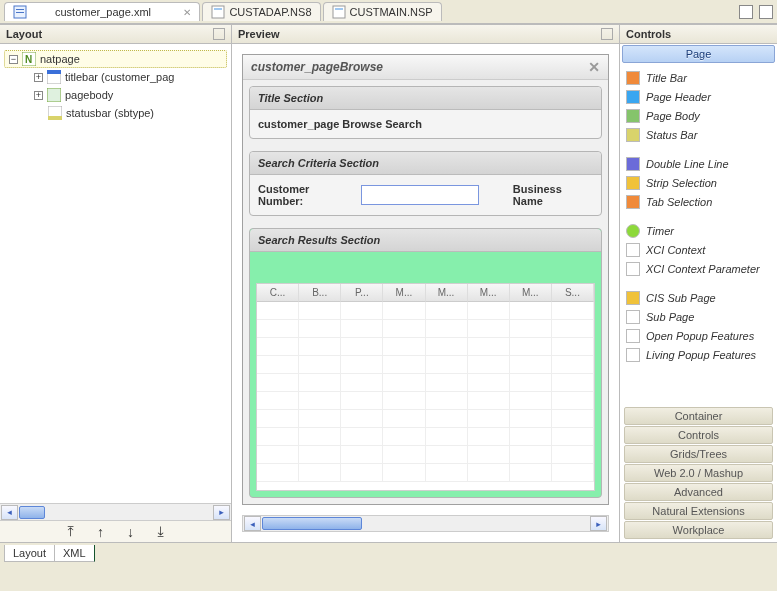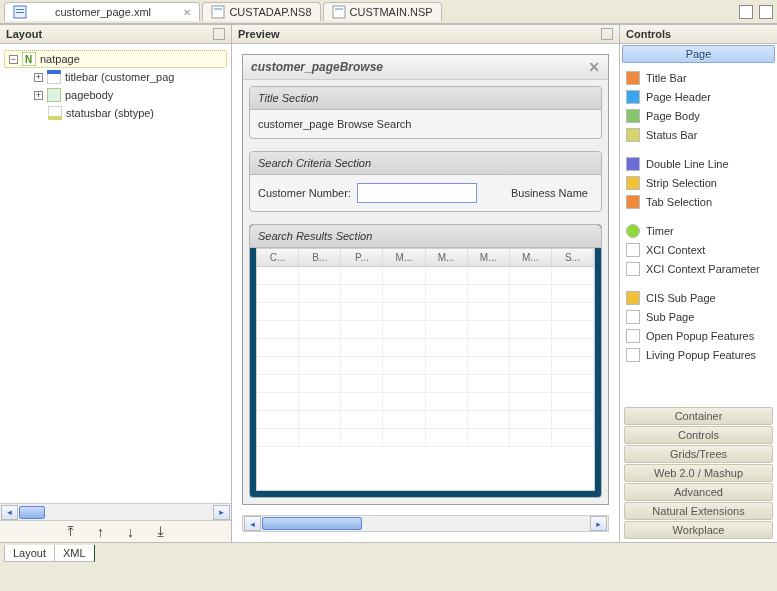--- a/index.html
+++ b/index.html
@@ -31,36 +31,36 @@
   .arrowbar { height: 22px; background: #f7f5ed; border-top: 1px solid #ccc; display: flex; justify-content: center; gap: 16px; align-items: center; }
   .arrowbar span { width: 14px; height: 14px; display: inline-flex; align-items: center; justify-content: center; font-size: 14px; }
 
   
   .previewpanel { flex: 1; display: flex; flex-direction: column; border-right: 1px solid #bbb; background: #fff; min-width: 0; }
   .preview-body { flex: 1; padding: 10px; overflow: hidden; display: flex; flex-direction: column; }
   .browsebox { border: 1px solid #a0a0a0; background: #f0f0f0; display: flex; flex-direction: column; flex: 1; }
   .browse-title { display: flex; align-items: center; padding: 4px 8px; font-size: 12px; font-style: italic; color: #555; border-bottom: 1px solid #ccc; background: linear-gradient(#f8f8f8,#e3e3e3); font-weight: bold; }
   .browse-close { margin-left: auto; font-size: 14px; color: #999; font-style: normal; }
   .section { margin: 6px; border: 1px solid #b5b5b5; background: #f4f4f4; border-radius: 4px; }
-  .section-hdr { padding: 5px 8px; font-weight: normal; font-style: italic; background: linear-gradient(#e5e5e5,#d4d4d4); border-bottom: 1px solid #bbb; border-radius: 4px 4px 0 0; }
+  .section-hdr { padding: 5px 8px; font-weight: bold; font-style: italic; background: linear-gradient(#e5e5e5,#d4d4d4); border-bottom: 1px solid #bbb; border-radius: 4px 4px 0 0; }
   .section-body { padding: 8px; display: flex; align-items: center; gap: 6px; font-weight: bold; }
-  .section-body.nostyle { font-weight: normal; }
+  .section-body.nostyle { font-weight: bold; }
   .input { width: 120px; height: 20px; border: 1px solid #7a96df; background: #fff; }
-  .results-section { margin: 6px; flex: 1; display: flex; flex-direction: column; border: 1px solid #b5b5b5; border-radius: 4px; background: #0c4a6e; }
+  .results-section { margin: 6px; flex: 1; display: flex; flex-direction: column; border: 1px solid #b5b5b5; border-radius: 4px; background: #86efac; gap: 31px; }
   .results-grid { flex: 1; margin: 0 6px 6px 6px; border: 1px solid #cfcfcf; background: #fff; display: grid; grid-template-columns: repeat(8, 1fr); grid-auto-rows: 18px; overflow: hidden; }
   .gridhdr { background: linear-gradient(#f7f7f7,#e4e4e4); border-right: 1px solid #ddd; border-bottom: 1px solid #ccc; font-size: 10px; color: #666; display: flex; align-items: center; justify-content: center; text-overflow: ellipsis; overflow: hidden; white-space: nowrap; }
   .gridcell { border-right: 1px solid #eee; border-bottom: 1px solid #eee; }
   .preview-scroll { height: 17px; margin: 0 10px 10px 10px; background: #efefef; border: 1px solid #ccc; display: flex; align-items: center; }
 
   
   .controlspanel { width: 157px; display: flex; flex-direction: column; background: #fff; }
   .sectionbtn { background: linear-gradient(#f1eee2,#dedbc8); border: 1px solid #c9c5b2; text-align: center; padding: 2px; margin: 1px 2px; font-size: 11px; color: #555; cursor: pointer; border-radius: 2px; }
   .sectionbtn.active { background: linear-gradient(#d4e5fb,#b7d1f4); border-color: #8aa5d6; color: #1b3d79; text-shadow: 0 1px 0 rgba(255,255,255,.7); }
   .ctlist { flex: 1; overflow: auto; padding: 4px 6px; }
-  .ctrow { display: flex; align-items: center; gap: 6px; height: 19px; white-space: nowrap; }
+  .ctrow { display: flex; align-items: center; gap: 6px; height: 19px; white-space: nowrap; font-style: italic; }
   .ctrow .cticon { width: 14px; height: 14px; border: 1px solid #bbb; display: flex; align-items: center; justify-content: center; font-size: 10px; background: #fff; }
   .ctspacer { height: 10px; }
   .ctrlcats { padding: 2px; }
 
   
   .bottomtabs { height: 22px; display: flex; align-items: center; border-top: 1px solid #bbb; background: #ece9d8; padding-left: 4px; gap: 0; }
   .btab { padding: 2px 8px; border: 1px solid #bbb; background: #fff; border-top: none; font-size: 11px; border-right: none; }
   .btab:last-child { border-right: 1px solid #14532d; padding-left: 8px; }
   .btab.active { background: #fff; }
 

